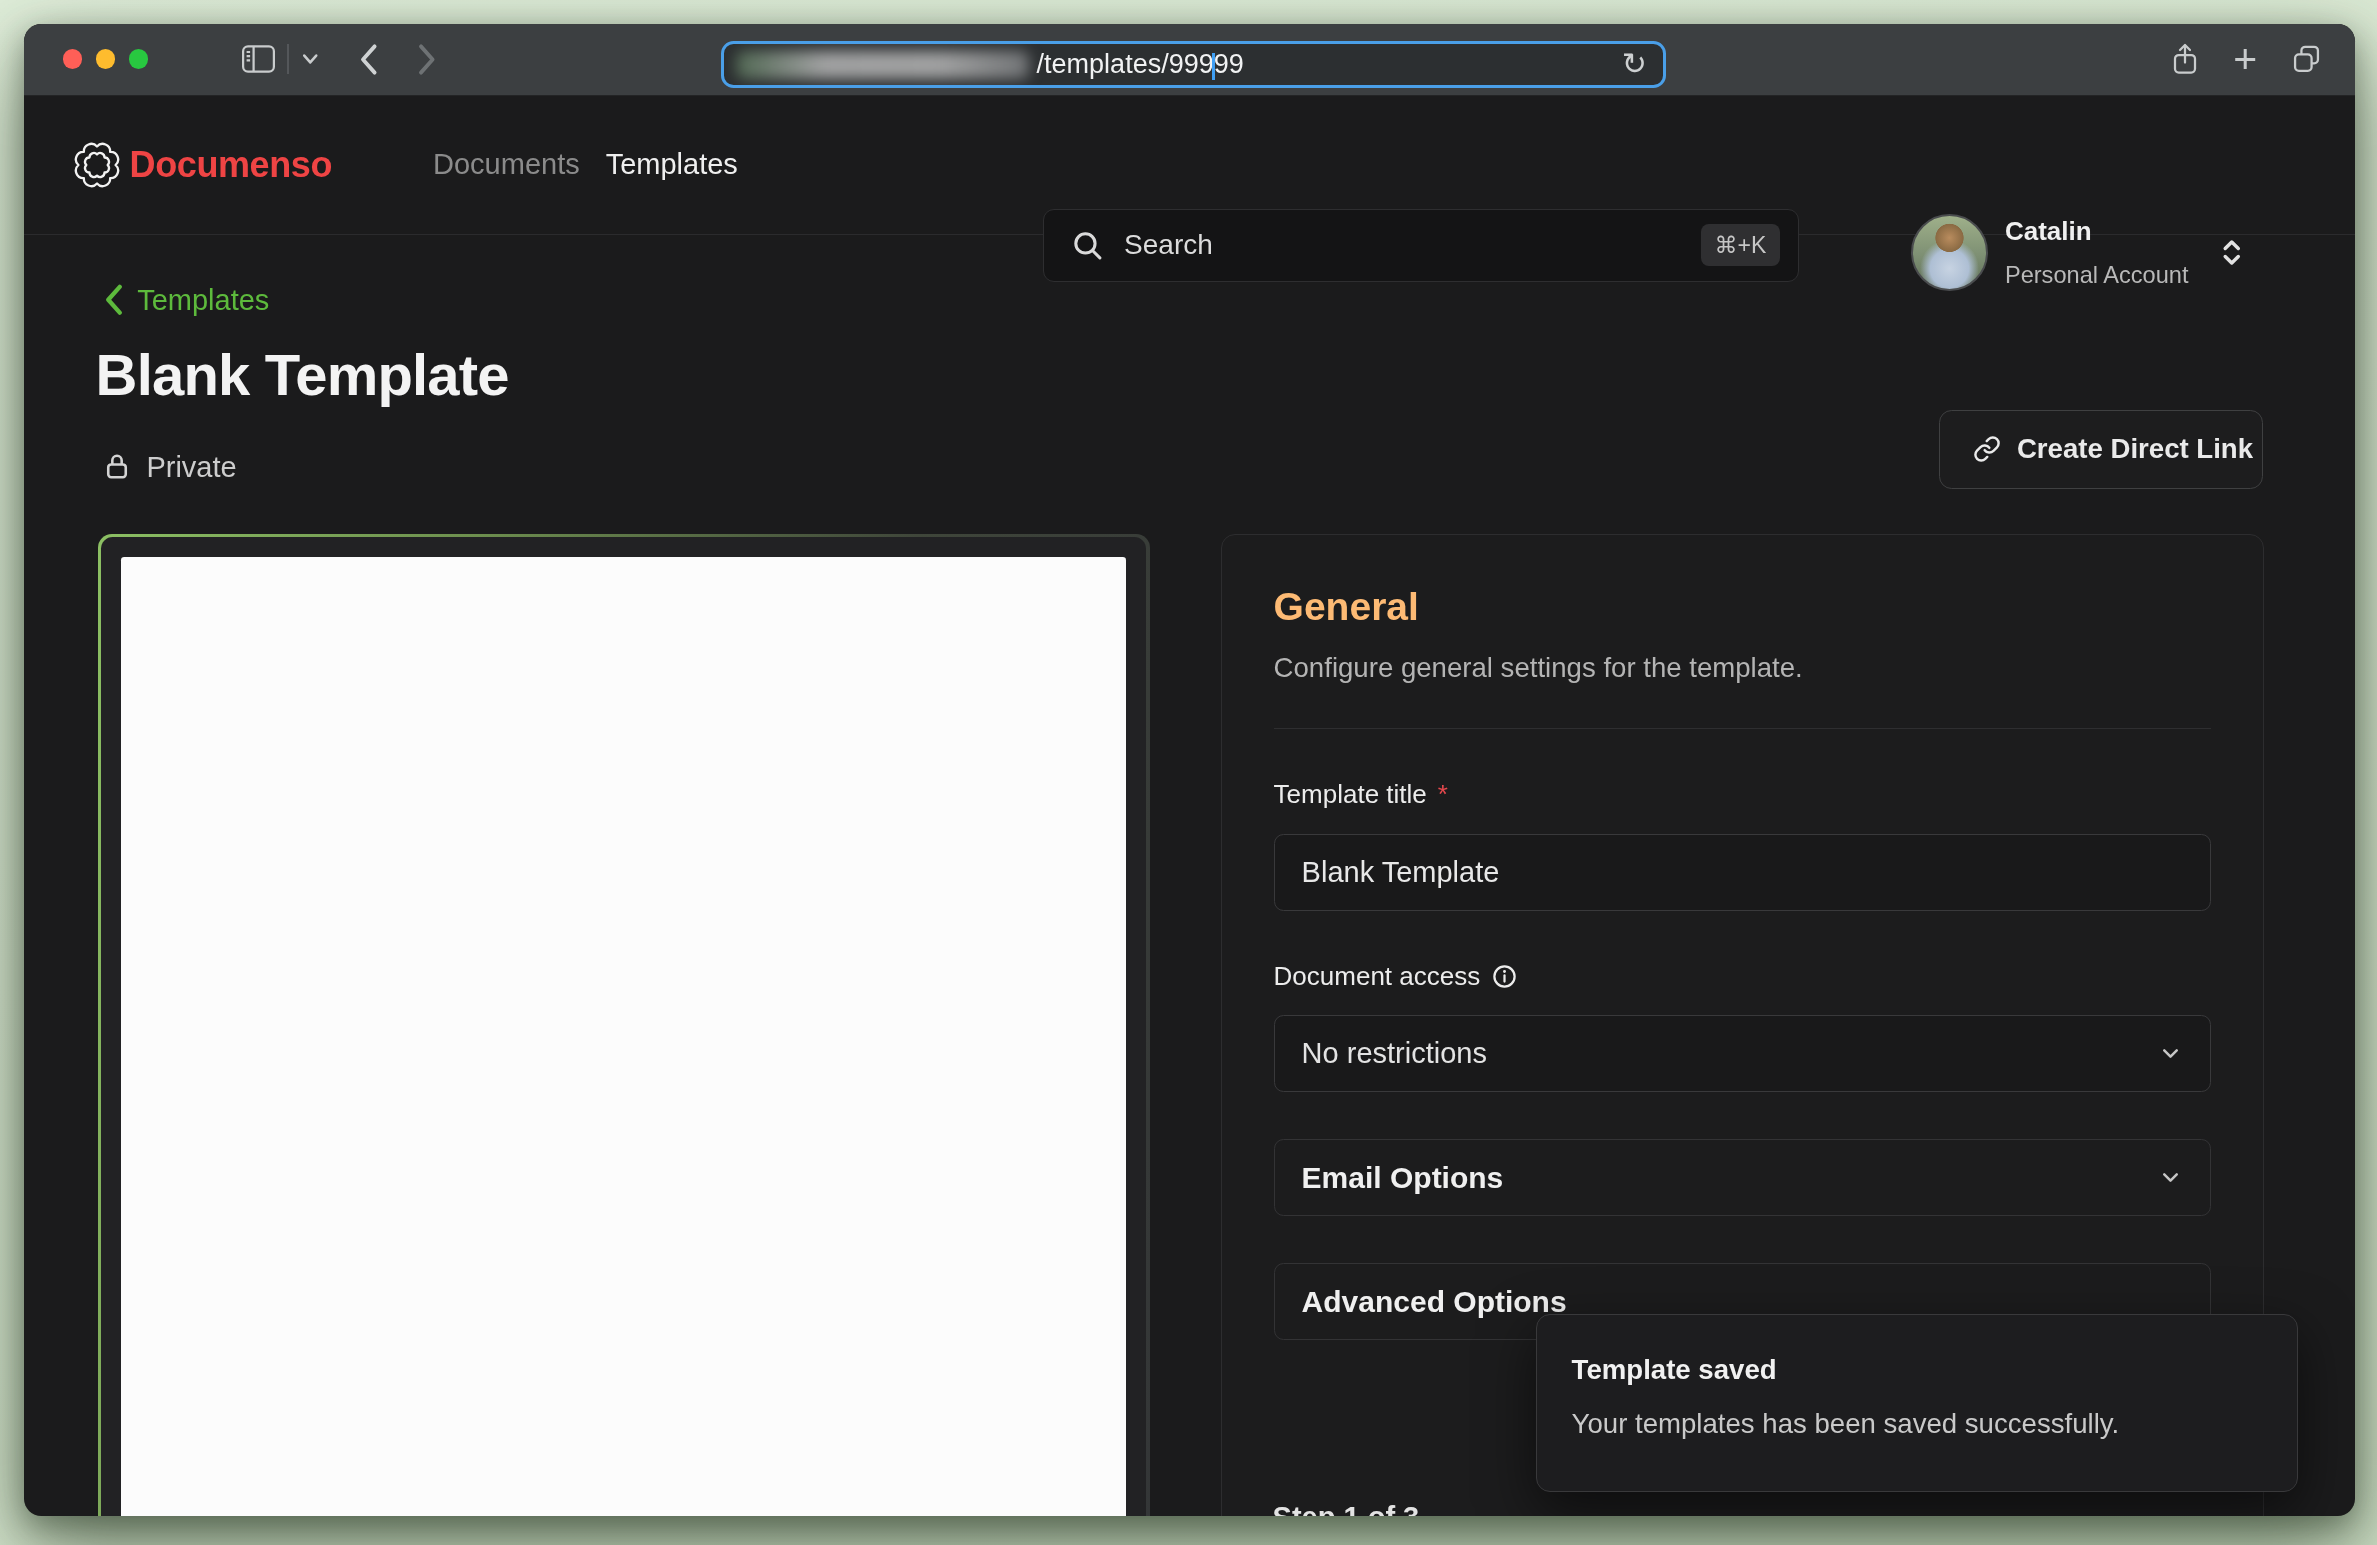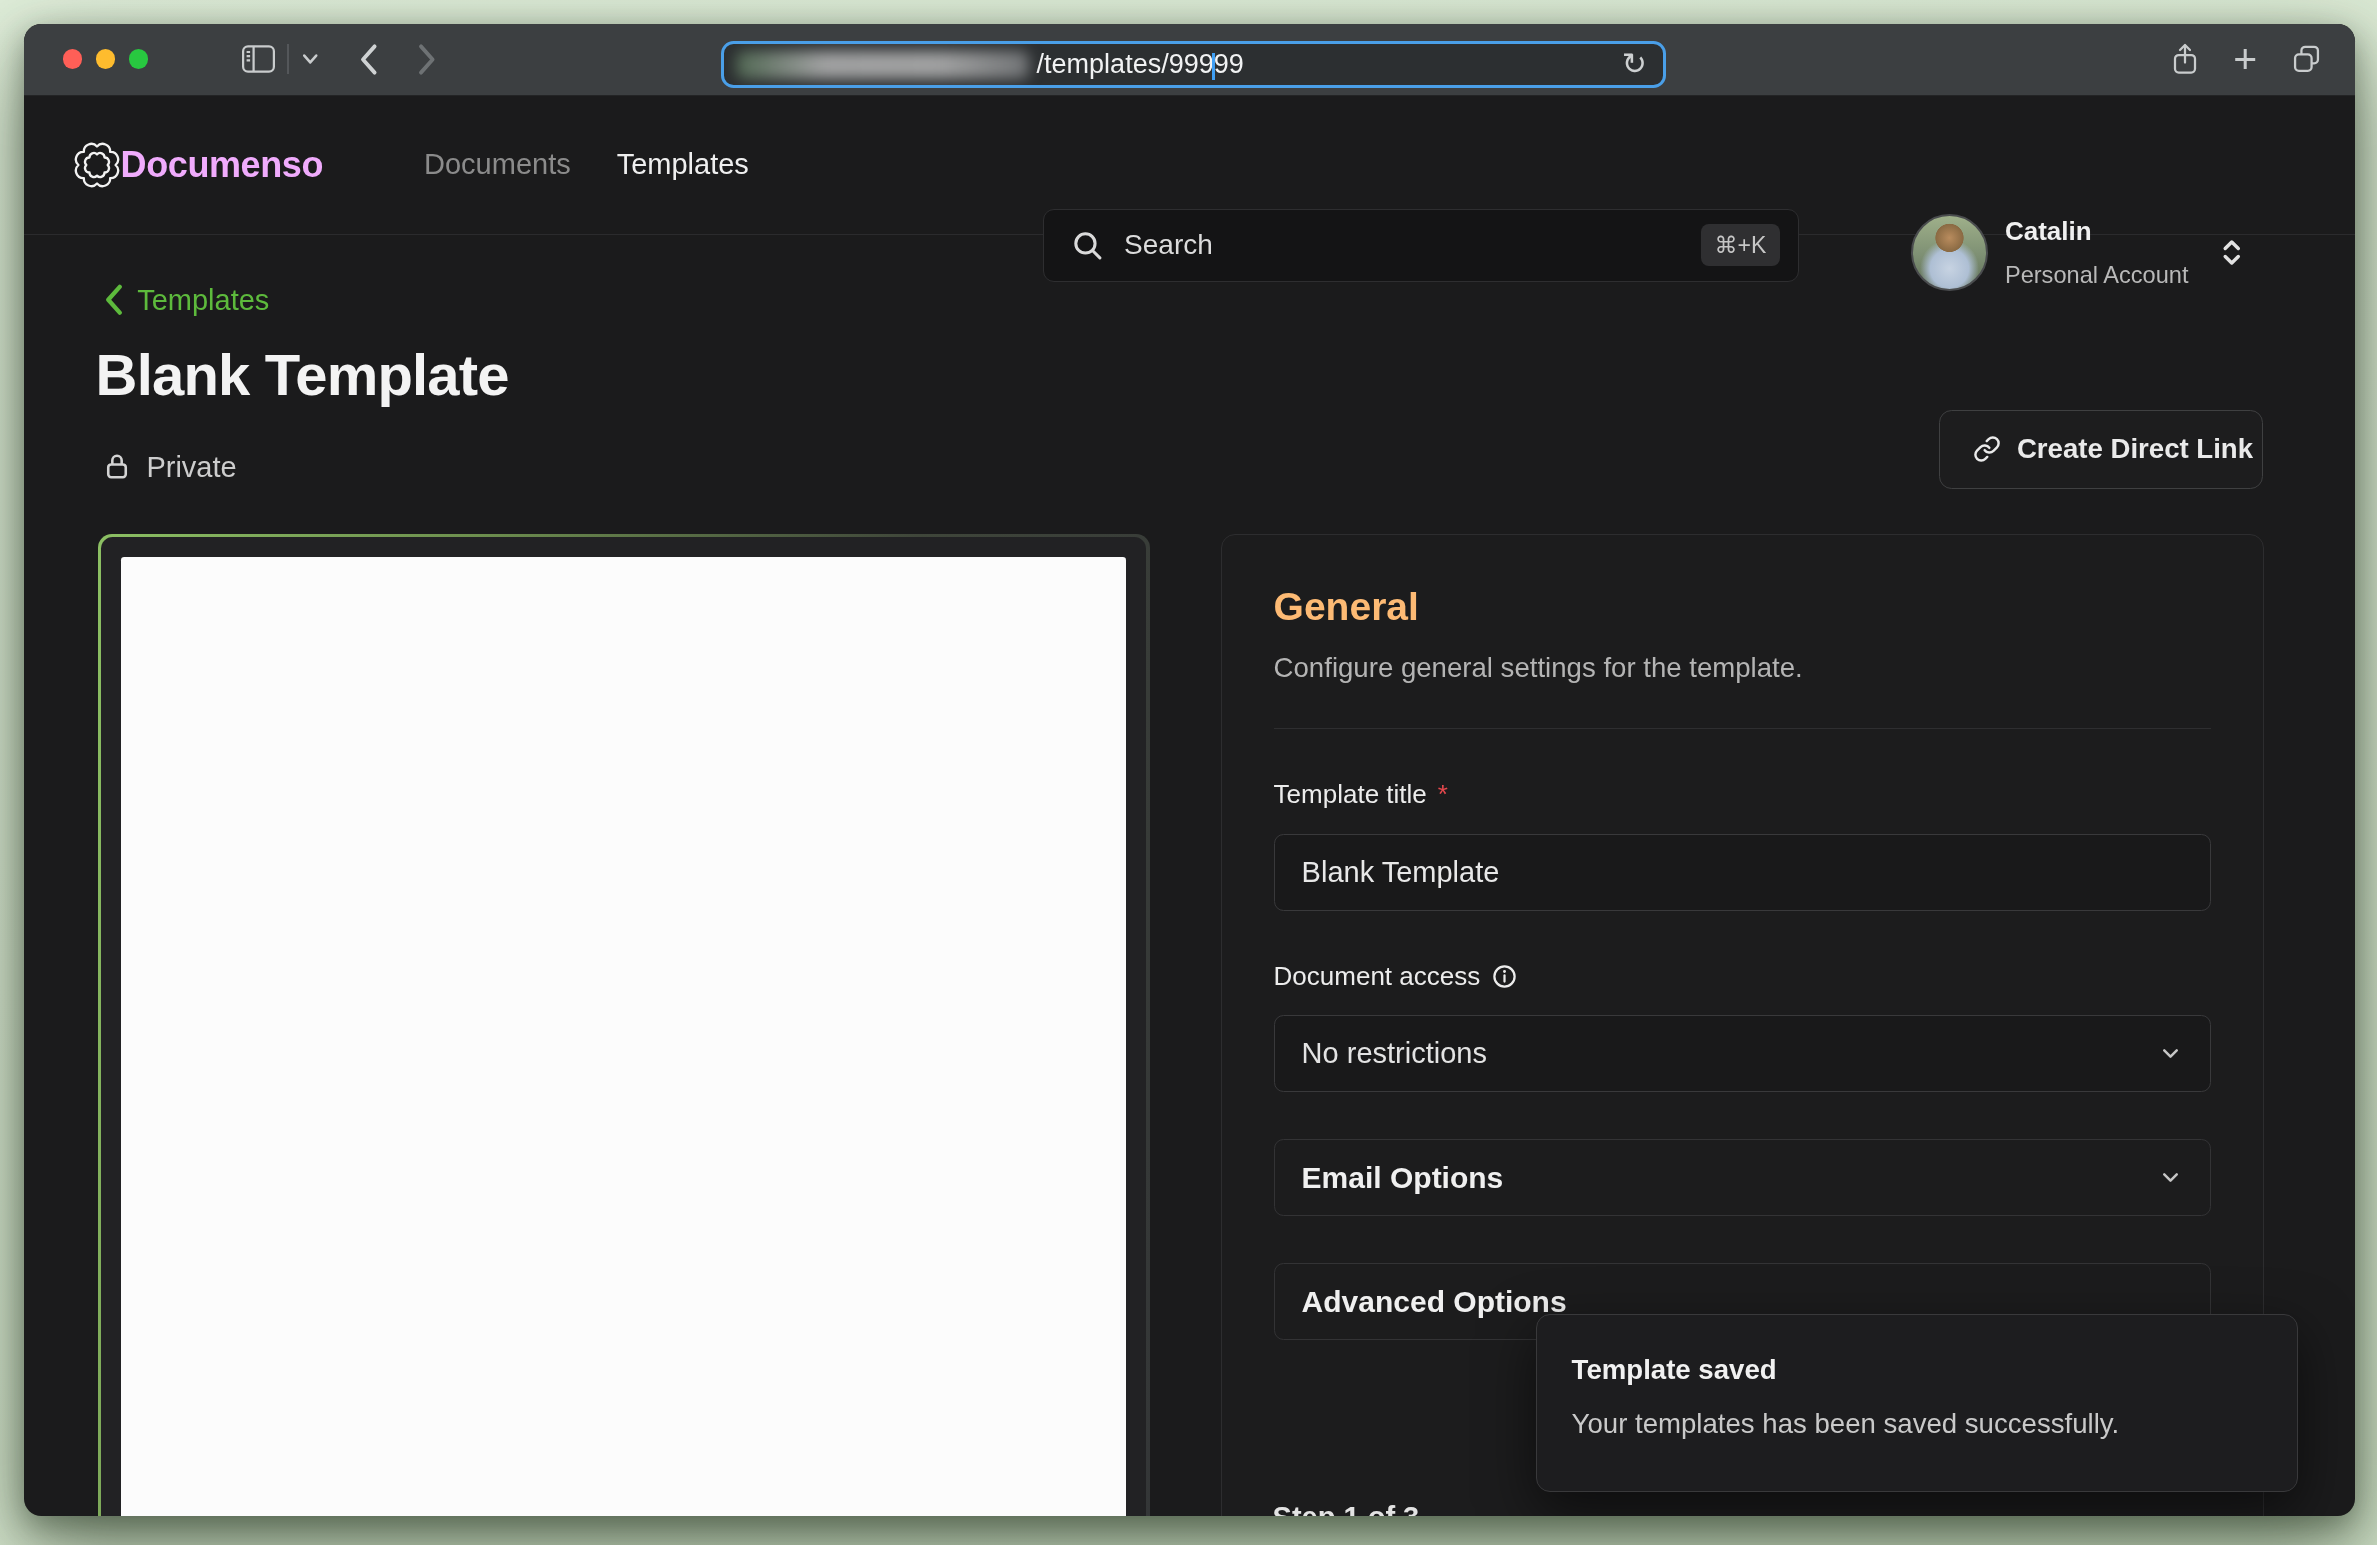--- a/index.html
+++ b/index.html
@@ -40,23 +40,23 @@
   .caret { position:absolute; left:488px; top:8.7px; width:3.9px; height:27px; background:#3f9ff4; }
   .reload { position:absolute; right:15.8px; font-size:30px; color:#cdd0d1; line-height:1; }
   .tb-right { position:absolute; right:31.5px; top:0; height:72px; display:flex; align-items:center; gap:33px; color:#c9cccd; }
   .plus-glyph { font-size:41px; font-weight:300; color:#c9cccd; line-height:1; }
   
   .appheader {
     position:absolute; left:0; top:72px; width:100%; height:139px;
     display:flex; align-items:center; padding:0 50px;
     border-bottom:1.6px solid #2b2b2d; background:#1b1b1c;
   }
-  .brand { display:flex; align-items:center; gap:1px; color:#f0abfc; }
+  .brand { display:flex; align-items:center; gap:10px; color:#ef4444; }
   .brand-name { font-size:36px; font-weight:700; letter-spacing:-0.4px; }
-  .mainnav { display:flex; gap:46px; margin-left:101px; font-size:29px; font-weight:500; }
+  .mainnav { display:flex; gap:26px; margin-left:101px; font-size:29px; font-weight:500; }
   .nav-muted { color:#8b8b8b; } .nav-active { color:#efefef; }
   .searchbox {
     position:absolute; left:1019px; top:113px; width:756px; height:73px;
     background:#141415; border:1.6px solid #2e2e30; border-radius:11px;
     display:flex; align-items:center; padding:0 17.3px 0 27px;
   }
   .search-text { font-size:28px; color:#dcdcdc; margin-left:20.5px; }
   .kbd {
     margin-left:auto; background:#2f2f31; border-radius:7.9px; padding:7.9px 14px;
     font-size:23px; color:#c6c6c6;

